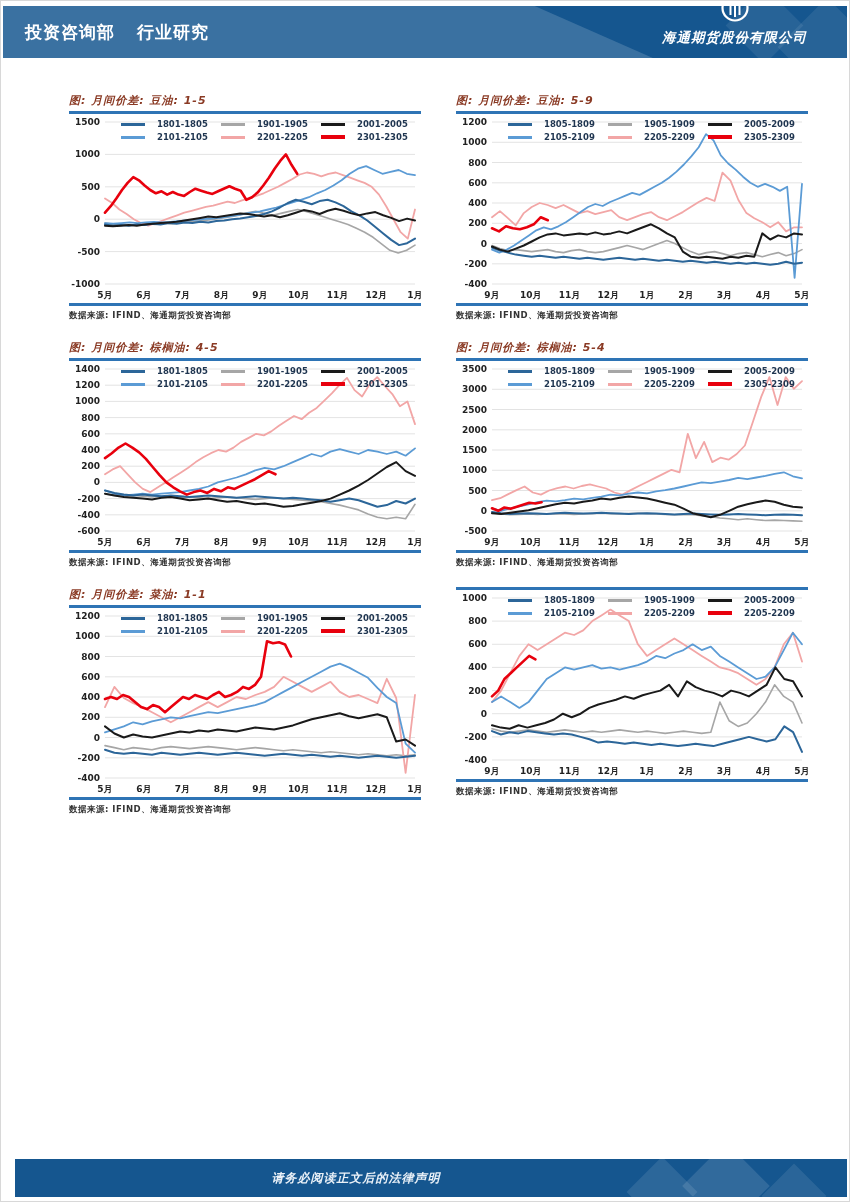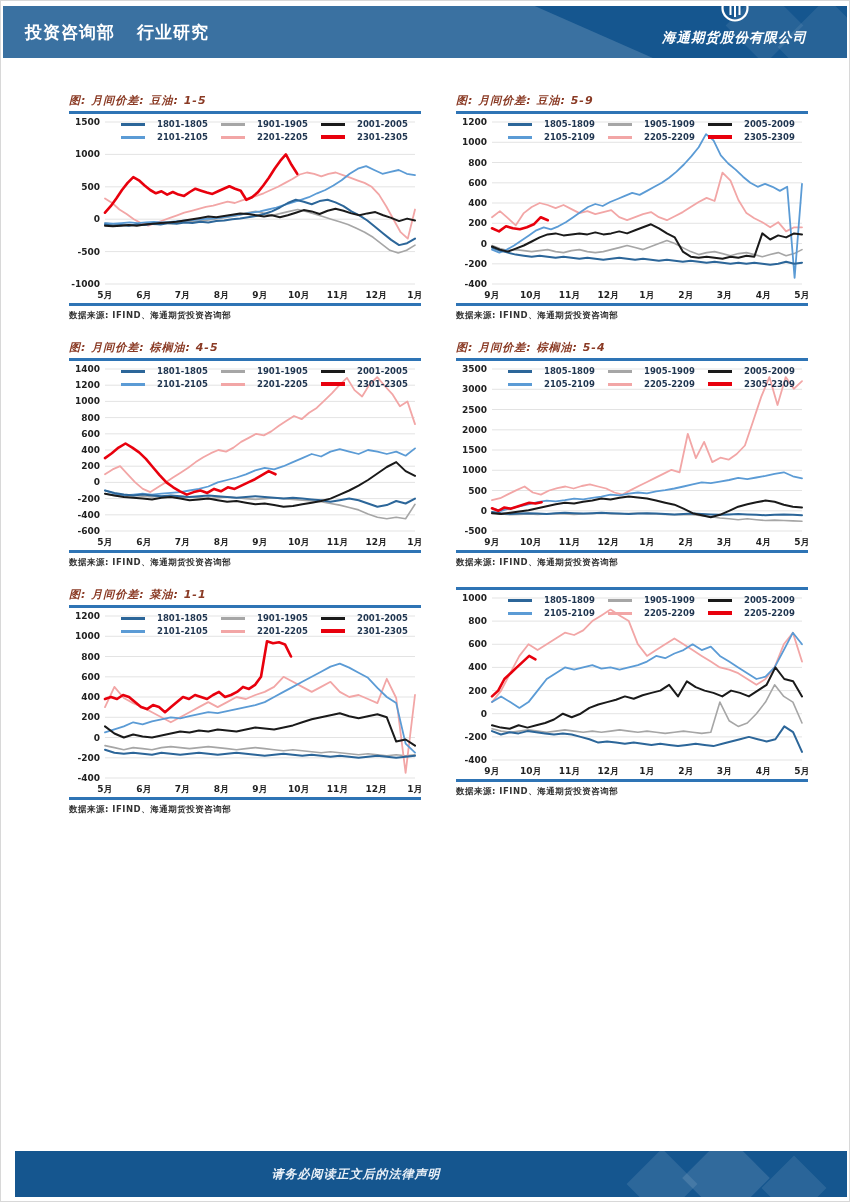--- a/index.html
+++ b/index.html
@@ -35,21 +35,21 @@
   .legend{position:absolute;left:52px;right:2px;top:3px;display:grid;
     grid-template-columns:1fr 1fr 1fr;row-gap:3px;column-gap:2px;z-index:2;}
   .lg-item{display:flex;align-items:center;gap:12px;}
   .lg-swatch{width:24px;height:3px;flex:none;}
   .lg-label{font-size:8.5px;font-weight:bold;color:#1f3550;white-space:nowrap;}
   svg.plot{display:block;width:352px;height:186px;}
   .ytick,.xtick{font:bold 9px "DejaVu Sans","Liberation Sans",sans-serif;fill:#222;}
   .p-rule2{height:3px;background:#2e74b5;margin-top:1px;}
   .p-source{font-size:8.5px;font-weight:bold;color:#333;margin-top:4px;letter-spacing:0.5px;}
   
-  .ftr{position:absolute;bottom:4px;left:14px;right:2px;height:46px;background:#15568f;overflow:hidden;}
+  .ftr{position:absolute;bottom:4px;left:14px;right:2px;height:38px;background:#15568f;overflow:hidden;}
   .ftr .d1{width:50px;height:50px;right:160px;top:8px;background:rgba(255,255,255,0.10);}
   .ftr .d2{width:62px;height:62px;right:90px;top:-4px;background:rgba(255,255,255,0.12);}
   .ftr .d3{width:46px;height:46px;right:30px;top:14px;background:rgba(255,255,255,0.09);}
   .ftr-text{position:absolute;left:0;right:150px;top:0;bottom:0;display:flex;
     align-items:center;justify-content:center;color:#eaf1f8;font-size:12px;
     font-weight:bold;font-style:italic;letter-spacing:1px;}
 </style>
 </head>
 <body>
 

